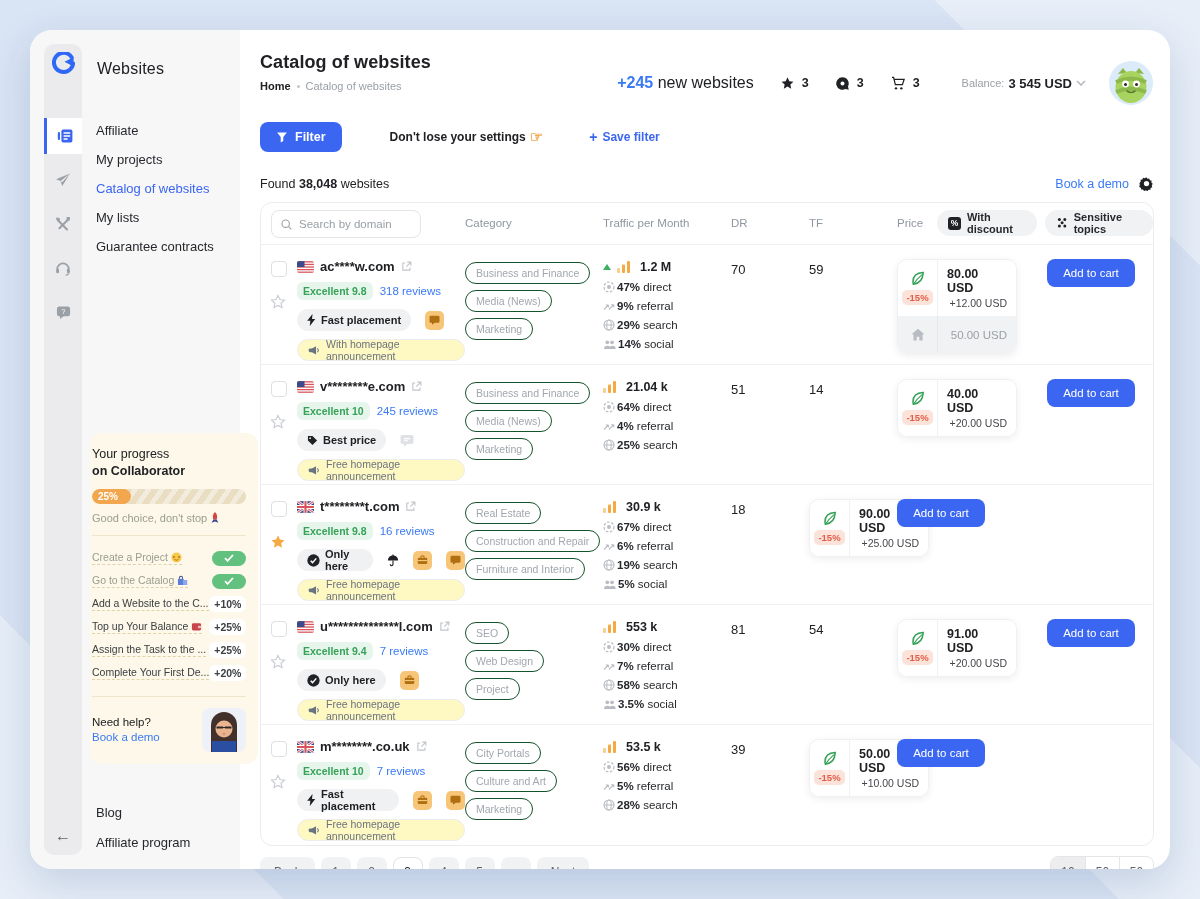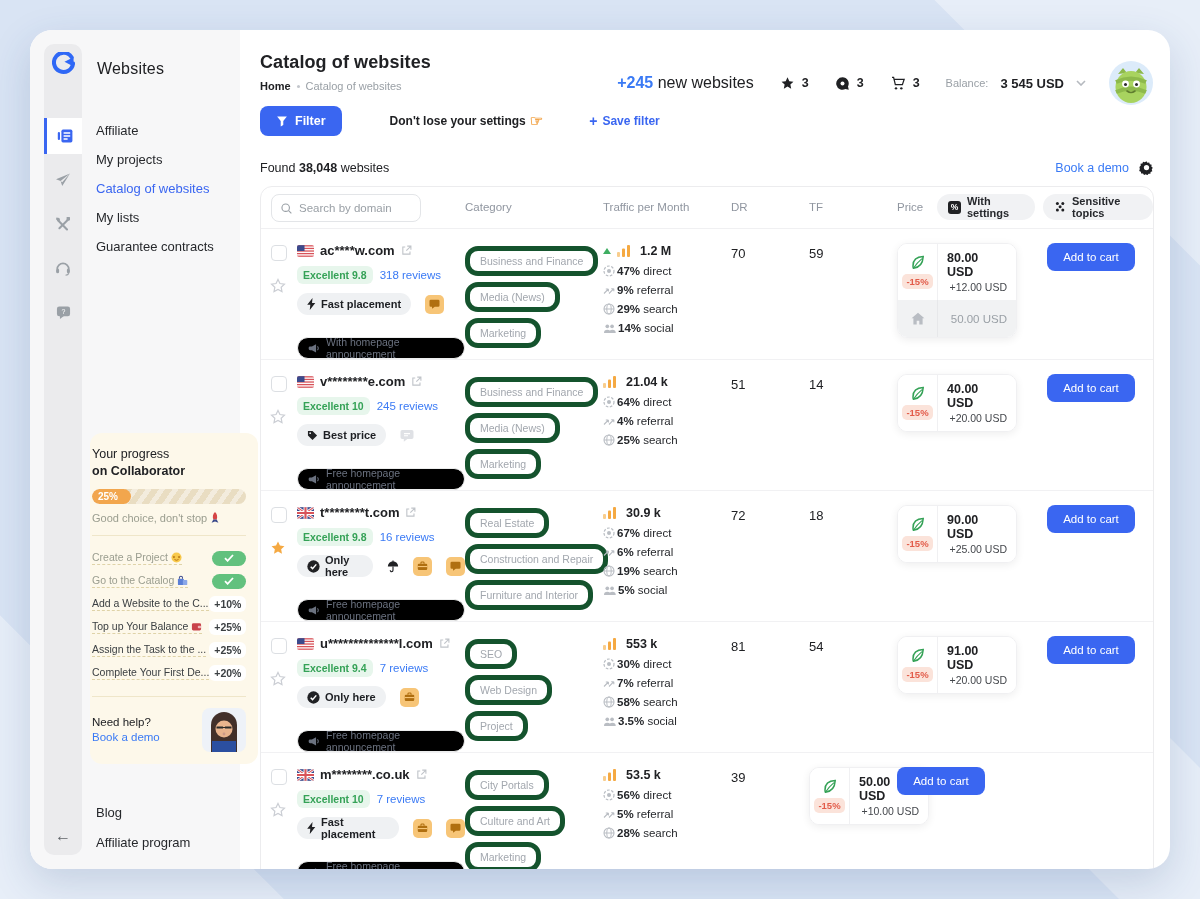--- a/index.html
+++ b/index.html
@@ -66,26 +66,26 @@
   .main-header{ margin-top:22px; display:flex; align-items:flex-start; }
   .page-title{ font-size:18px; font-weight:700; letter-spacing:.1px; }
   .breadcrumb{ margin-top:7px; font-size:11px; display:flex; align-items:center; gap:6px; }
   .bc-home{ color:#202124; font-weight:600; cursor:pointer; }
   .bc-dot{ width:3px; height:3px; border-radius:50%; background:#c3c6cc; }
   .bc-cur{ color:#9aa0a6; }
   .hdr-right{ margin-left:auto; display:flex; align-items:center; gap:26px; margin-top:8px; }
   .new-sites{ font-size:16px; cursor:pointer; }
   .new-sites b{ color:#3a7af5; font-weight:600; }
   .counter{ display:flex; align-items:center; gap:7px; font-size:12.5px; font-weight:600; cursor:pointer; }
-  .balance{ display:flex; align-items:center; gap:12px; cursor:pointer; }
+  .balance{ display:flex; align-items:center; gap:4px; cursor:pointer;margin-left:16px; }
   .balance-label{ font-size:11px; color:#9aa0a6; }
   .balance-value{ font-size:13px; font-weight:700; }
   .avatar{ width:46px; height:46px; cursor:pointer; margin-left:-4px; }
 
-  .toolbar{ display:flex; align-items:center; }
+  .toolbar{ margin-top:16px; display:flex; align-items:center; }
   .filter-btn{ background:#3a66f1; color:#fff; border:none; border-radius:8px; height:30px; padding:0 16px;
     font-size:12.5px; font-weight:600; display:flex; align-items:center; gap:7px; cursor:pointer; font-family:inherit;}
   .settings-hint{ margin-left:48px; font-size:12px; font-weight:700; display:flex; align-items:center; gap:4px; }
   .hand{ color:#f2a64d; font-size:15px; }
   .save-filter{ margin-left:46px; font-size:12px; font-weight:600; color:#3a66f1; display:flex; align-items:center; gap:5px; cursor:pointer; }
   .save-plus{ font-size:14px; font-weight:600; }
 
   .found-row{ margin-top:24px; display:flex; align-items:center; font-size:12.5px; }
   .found-row b{ font-weight:700; }
   .book-demo{ margin-left:auto; color:#3a7af5; font-size:12.5px; cursor:pointer; display:flex; align-items:center; gap:10px; }
@@ -115,25 +115,25 @@
   .domain{ font-size:13px; font-weight:700; cursor:pointer; }
   .rating-line{ margin-top:8px; display:flex; align-items:center; gap:7px; }
   .exc-badge{ background:#e7f6ec; color:#35a257; font-size:10.5px; font-weight:600; border-radius:6px; padding:3px 6px; }
   .reviews-link{ color:#3a7af5; font-size:11.5px; cursor:pointer; }
   .badges-line{ margin-top:9px; display:flex; align-items:center; gap:14px; }
   .feat-pill{ background:#eff1f3; border-radius:14px; height:22px; display:flex; align-items:center; gap:5px;
     padding:0 10px; font-size:11px; font-weight:600; color:#1d1f23; }
   .emoji-badge{ width:19px; height:19px; border-radius:5px; background:#f8c želez;}
   .emoji-badge{ width:19px; height:19px; border-radius:5px; background:#f7c577; display:flex; align-items:center; justify-content:center; }
   .plain-ic{ display:flex; align-items:center; }
-  .ann-pill{ margin-top:22px; align-self:flex-start; background:#000000; border:1px solid #eceded; border-radius:14px;
+  .ann-pill{ margin-top:8px; align-self:flex-start; background:#fef9c3; border:1px solid #eceded; border-radius:14px;
     height:22px; display:inline-flex; align-items:center; gap:6px; padding:0 10px; font-size:10.5px; color:#6b7280; }
   .c-site{ display:flex; flex-direction:column; align-items:flex-start; }
   .c-cat{ display:flex; flex-direction:column; gap:6px; align-items:flex-start; padding-top:3px; }
-  .cat-pill{ border:5px solid #14532d; border-radius:13px; padding:4px 10px; font-size:10.5px; color:#a2a7ae; cursor:pointer; background:#fff; white-space:nowrap;}
+  .cat-pill{ border:1px solid #14532d; border-radius:13px; padding:4px 10px; font-size:10.5px; color:#a2a7ae; cursor:pointer; background:#fff; white-space:nowrap;}
   .c-traffic{ padding-top:1px; }
   .tr-main{ display:flex; align-items:center; gap:6px; }
   .tr-val{ font-size:12.5px; font-weight:700; margin-left:4px; }
   .tri-up{ width:0; height:0; border-left:4.5px solid transparent; border-right:4.5px solid transparent; border-bottom:6px solid #3fae62; }
   .tr-stat{ display:flex; align-items:center; gap:2px; margin-top:7px; font-size:11.5px; color:#26282c; }
   .tr-stat b{ font-weight:700; }
   .c-num{ font-size:13px; padding-top:3px; }
   .price-stack{ width:120px; border-radius:10px; overflow:hidden; box-shadow:0 2px 8px rgba(0,0,0,.07); border:1px solid #f0f0f2; }
   .price-top{ background:#fff; display:flex; }
   .price-left{ width:40px; border-right:1px solid #f0f0f2; display:flex; flex-direction:column; align-items:center; justify-content:center; gap:4px; padding:7px 0; }
@@ -444,21 +444,21 @@
         <span class="th-label th-cat">Category</span>
         <span class="th-label th-traffic">Traffic per Month</span>
         <span class="th-label th-dr">DR</span>
         <span class="th-label th-tf">TF</span>
         <span class="th-label th-price">Price</span>
         <div class="th-pills" id="th-pills">
             <span class="th-pill">
               <span class="plain-ic">
                 <span class="pct-ic">%</span>
               </span>
-              <span>With settings</span>
+              <span>With discount</span>
             </span>
             <span class="th-pill">
               <span class="plain-ic">
                 <svg width="12" height="12" viewBox="0 0 12 12">
                   <circle cx="3.4" cy="2.6" r="1.5" fill="#202124"></circle>
                   <circle cx="8.8" cy="2.6" r="1.5" fill="#202124"></circle>
                   <circle cx="3.4" cy="9" r="1.5" fill="#202124"></circle>
                   <circle cx="8.8" cy="9" r="1.5" fill="#202124"></circle>
                   <circle cx="6.1" cy="5.8" r="1.5" fill="#202124"></circle>
                 </svg>
@@ -875,21 +875,20 @@
                   <svg width="13" height="11" viewBox="0 0 14 12">
                     <circle cx="4.6" cy="3.6" r="2" fill="#b9bdc3"></circle>
                     <circle cx="9.8" cy="3.6" r="2" fill="#b9bdc3"></circle>
                     <path d="M1 11a3.6 3.6 0 0 1 7.2 0z" fill="#b9bdc3"></path>
                     <path d="M6.6 11a3.6 3.6 0 0 1 7.2 0z" fill="#b9bdc3"></path>
                   </svg>
                 </span>
                 <span><b>5%</b> social</span>
               </div>
     </div>
-    <div class="c-num">72</div>
     <div class="c-num">18</div>
     <div>
       <div class="price-stack">
         <div class="price-top">
           <div class="price-left">
                     <span class="plain-ic">
                       <svg width="15" height="15" viewBox="0 0 15 15">
                         <path d="M13.2 1.6C6.6 1.8 3 5.4 3 10.9c0 .8.1 1.6.4 2.3 6-.7 9.4-4.4 9.8-11.6z" fill="none" stroke="#35a257" stroke-width="1.5"></path>
                         <path d="M3.6 13C5.8 9.4 8.6 6.4 12 3.6" stroke="#35a257" stroke-width="1.1" fill="none"></path>
                       </svg>

